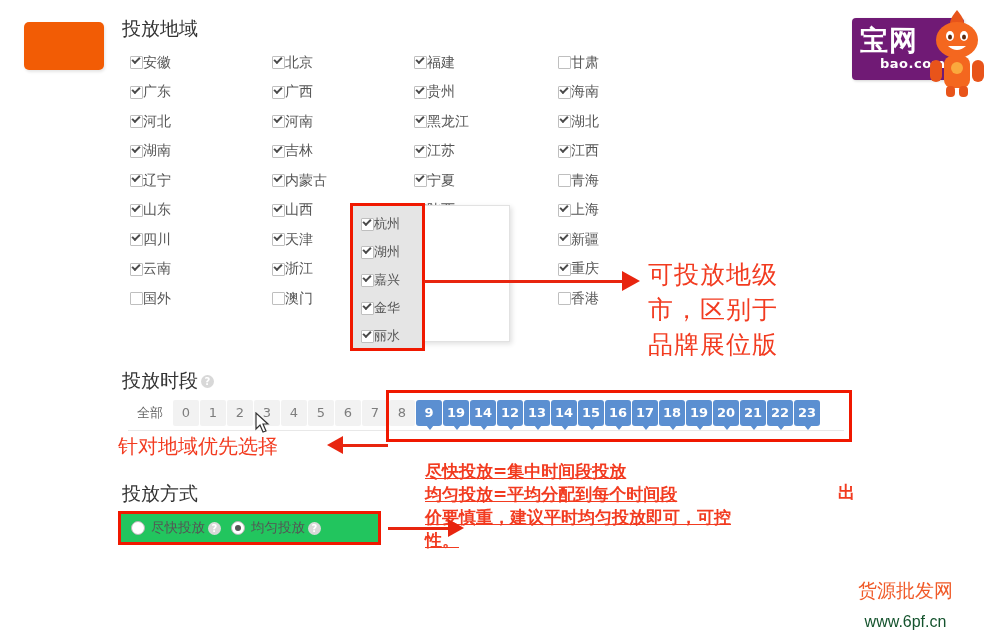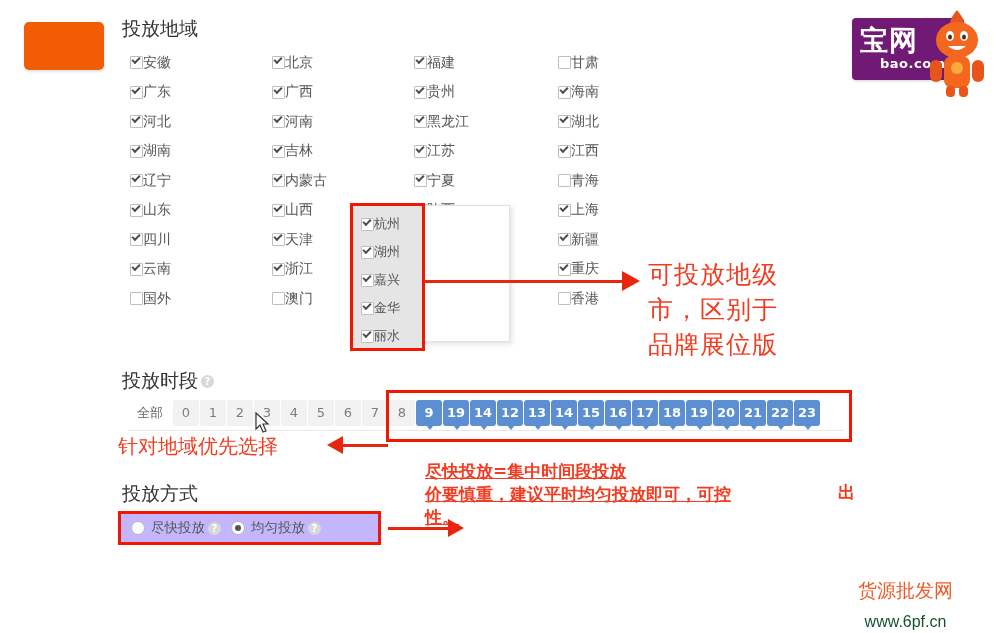--- a/index.html
+++ b/index.html
@@ -132,21 +132,21 @@
   #arrow2-head{
     left:327px;top:436px;width:0;height:0;
     border-top:9px solid transparent;border-bottom:9px solid transparent;
     border-right:16px solid #e8250f;
   }
 
   
   #method-box{
     left:118px;top:511px;width:263px;height:34px;
     border:3px solid #f01800;box-sizing:border-box;
-    display:flex;align-items:center;background:#c4b5fd;
+    display:flex;align-items:center;background:#22c55e;
   }
   .radio-item{display:flex;align-items:center;margin-left:10px;}
   .radio{
     width:12px;height:12px;border:1px solid #b5b5b5;border-radius:50%;
     background:#fff;position:relative;flex:none;
   }
   .radio.on::after{
     content:"";position:absolute;left:3px;top:3px;width:6px;height:6px;
     background:#555;border-radius:50%;
   }
@@ -428,20 +428,21 @@
     </div>
     <div class="radio-item">
       <span class="radio on"></span>
       <span class="radio-label">均匀投放</span>
       <span class="help-icon">?</span>
     </div>
   </div>
 
 <div class="abs" id="note-method">
     <div class="ln">尽快投放=集中时间段投放</div>
+    <div class="ln">均匀投放=平均分配到每个时间段</div>
     <div class="ln">价要慎重，建议平时均匀投放即可，可控</div>
     <div class="ln">性。</div>
   </div>
 <div class="abs" id="note-chu">出</div>
 <div class="abs" id="arrow3-line"></div>
 <div class="abs" id="arrow3-head"></div>
 
 <div class="abs" id="watermark">
   <div id="wm-cn">货源批发网</div>
   <div id="wm-url">www.6pf.cn</div>

